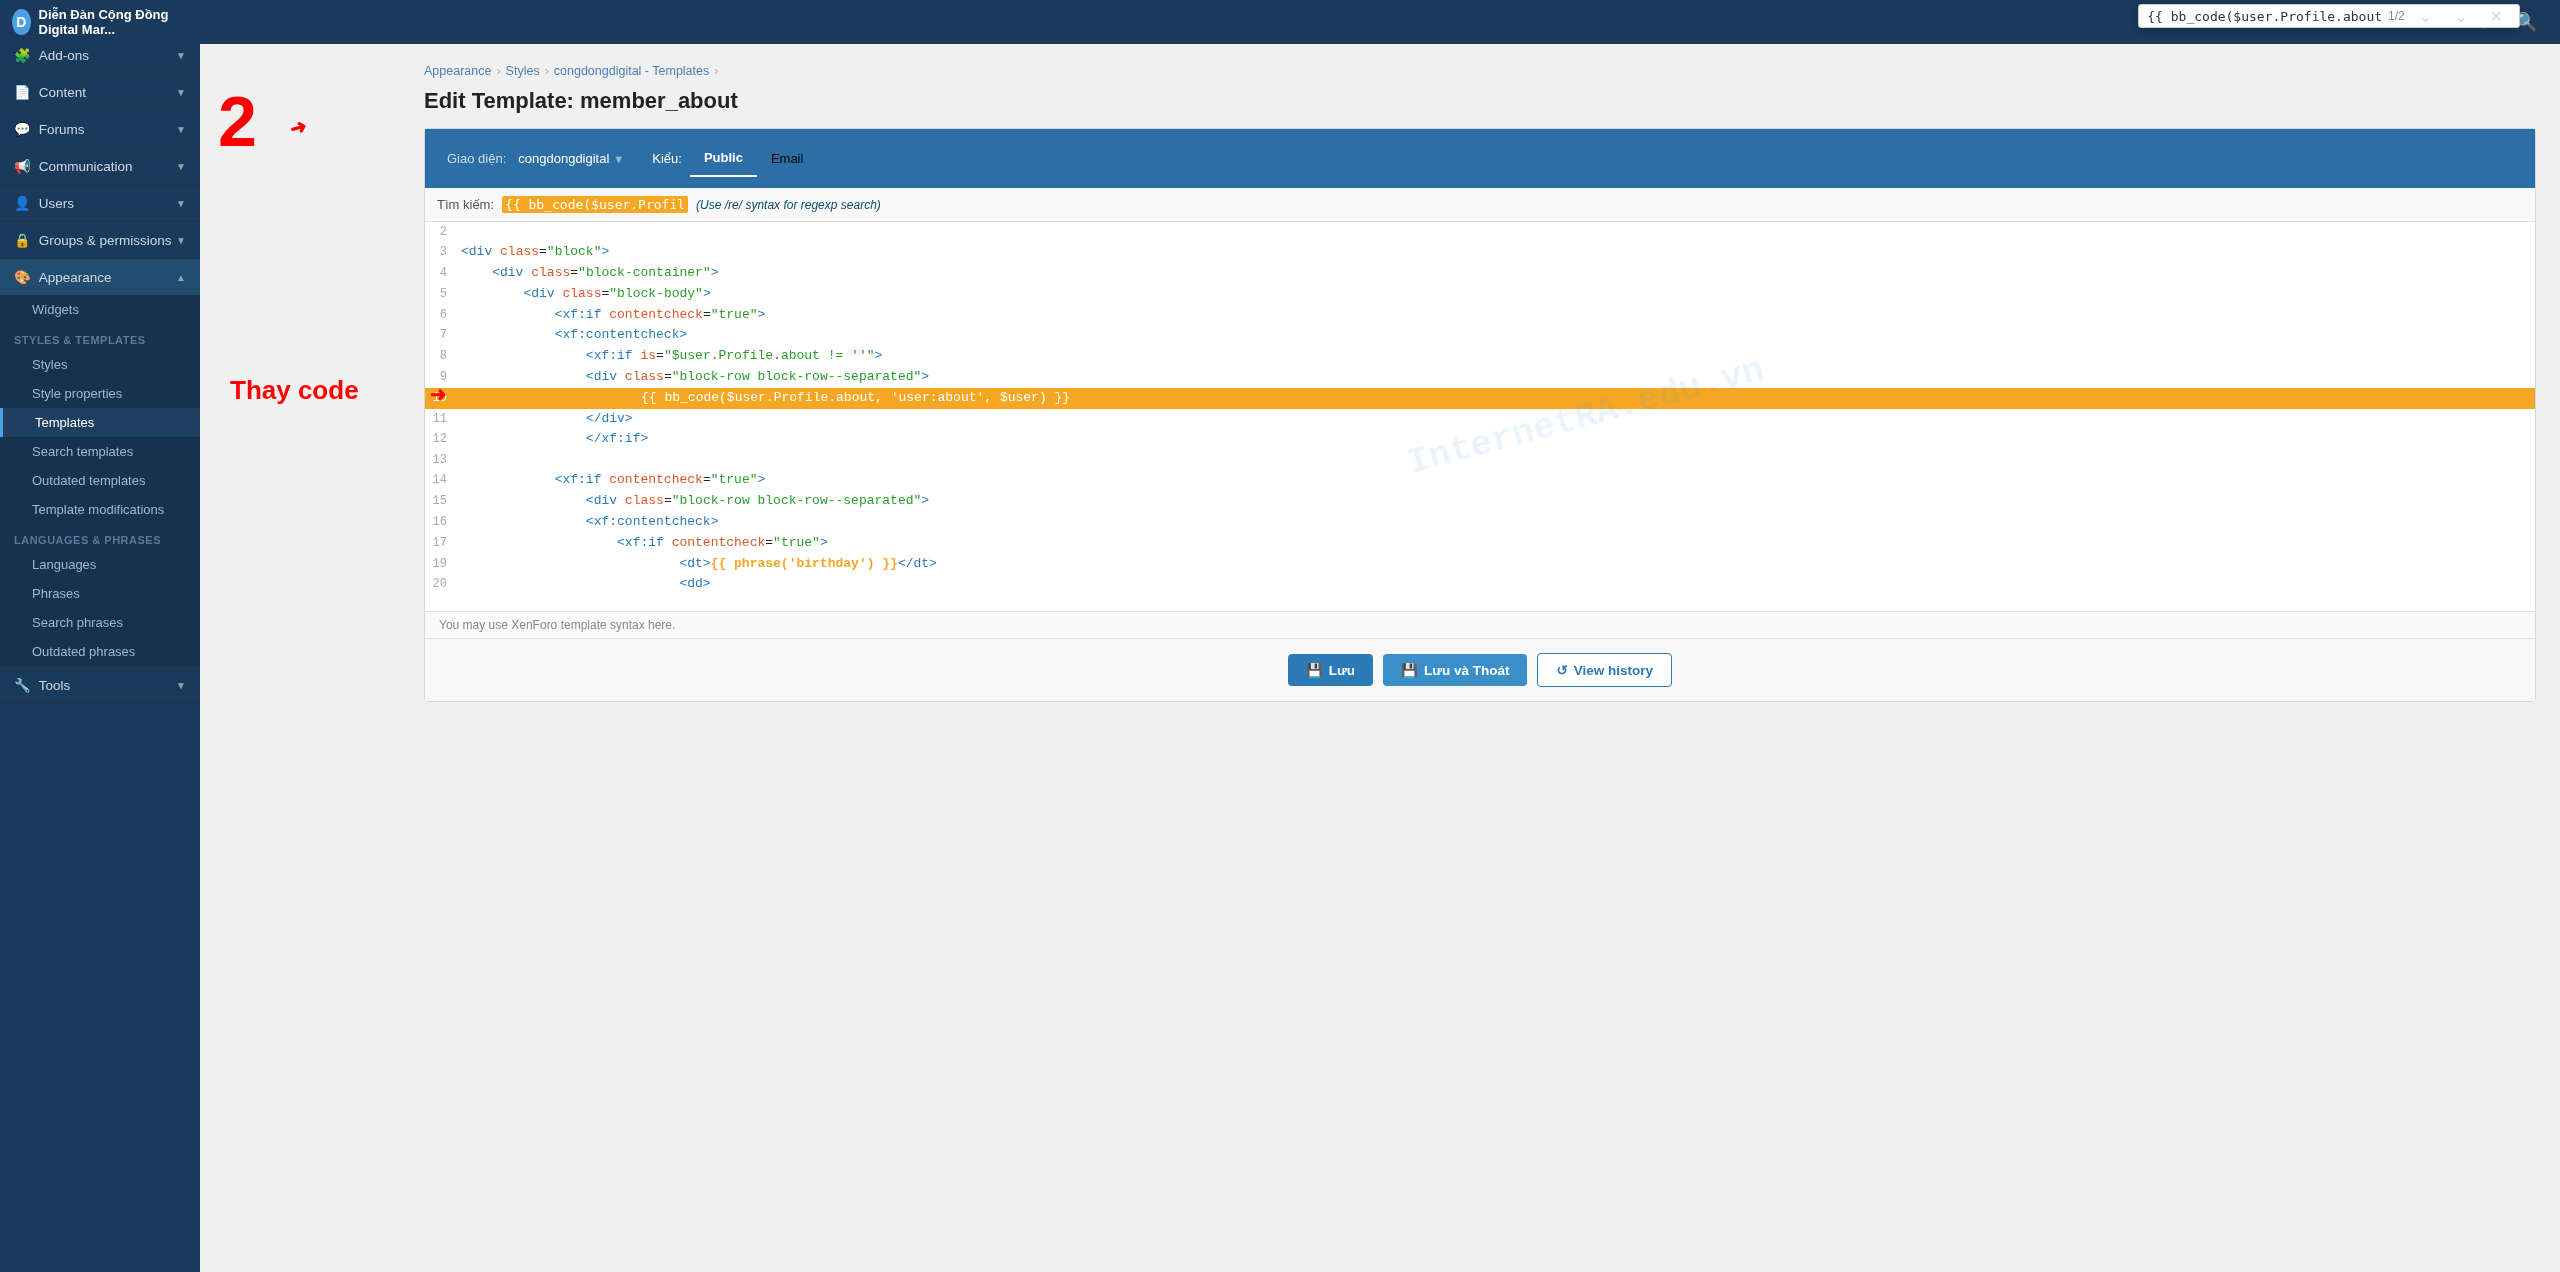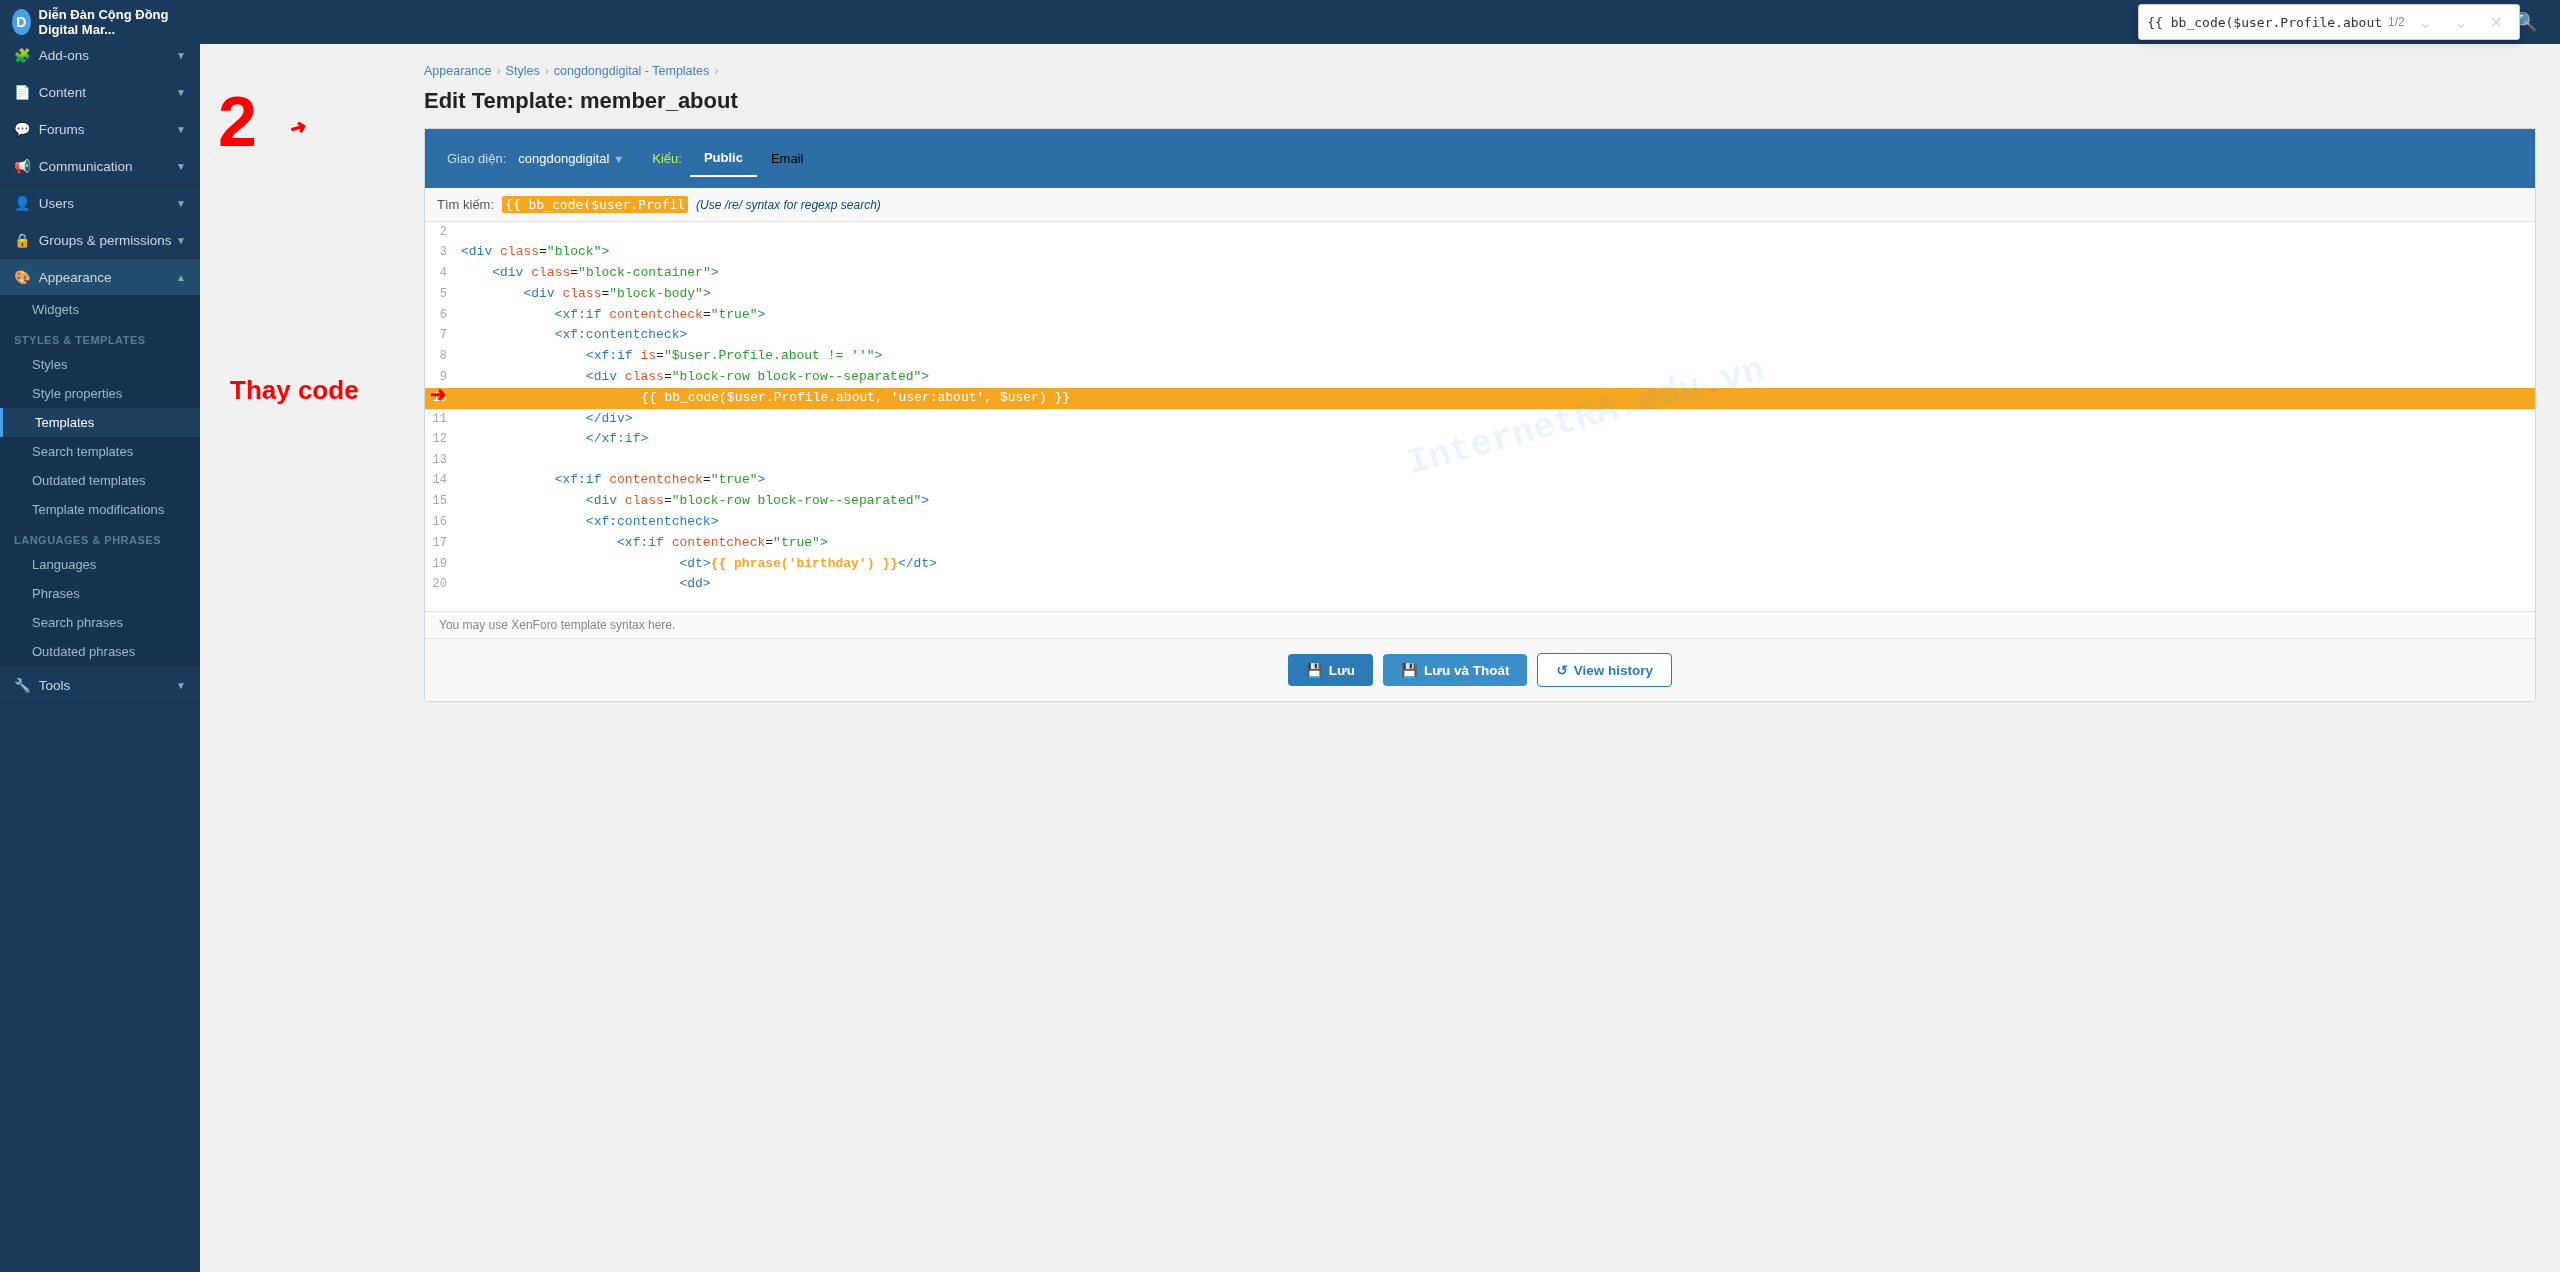--- a/index.html
+++ b/index.html
@@ -98,21 +98,21 @@
       right: 0;
       background: #fff;
       border: 1px solid #ccc;
       border-radius: 3px;
       display: flex;
       align-items: center;
       padding: 4px 8px;
       gap: 6px;
       z-index: 200;
       min-width: 300px;
-      height: 36px;
+      height: 24px;
       top: 4px;
       right: 40px;
       box-shadow: 0 2px 8px rgba(0,0,0,0.2);
     }
     #search-popup span {
       color: #888;
       font-size: 12px;
     }
     .search-nav-btn {
       background: none;
@@ -192,21 +192,21 @@
       color: #fff;
       font-size: 13px;
       cursor: pointer;
       padding: 6px 4px;
       display: flex;
       align-items: center;
       gap: 4px;
     }
     .style-select-caret { color: #9bc; font-size: 11px; }
     .kieur-label {
-      color: #bef264;
+      color: #ffffff;
       font-size: 13px;
       margin-left: 16px;
       margin-right: 8px;
     }
     .tab-btn {
       color: #000000;
       font-size: 13px;
       padding: 10px 14px;
       cursor: pointer;
       border: none;

